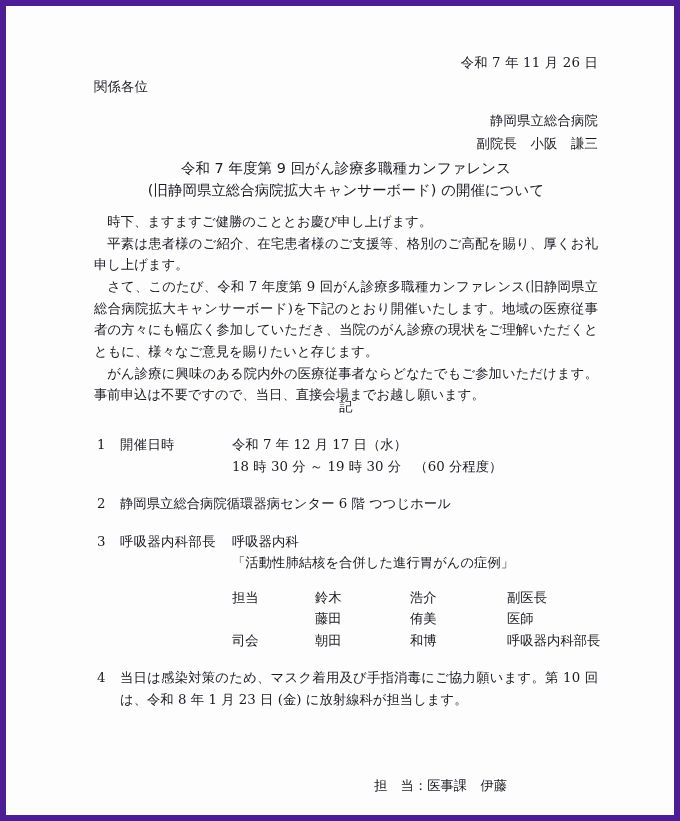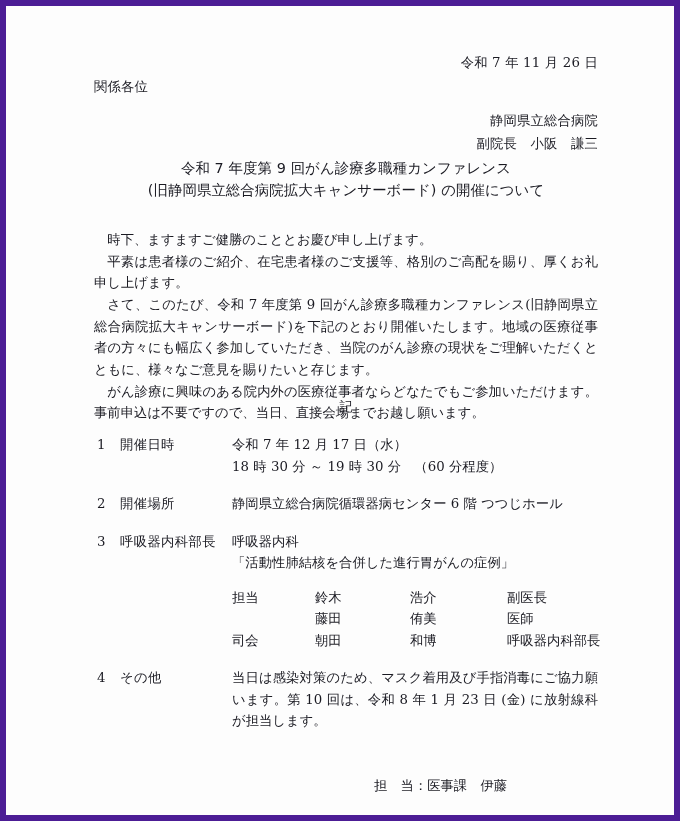--- a/index.html
+++ b/index.html
@@ -71,21 +71,21 @@
     text-align: center;
     font-family: "DejaVu Sans", "Liberation Sans", sans-serif;
     font-weight: normal;
     font-size: 14.4px;
     line-height: 1.52;
     letter-spacing: 0.1px;
   }
 
   .body {
     position: absolute;
-    top: 223px;
+    top: 205px;
     left: 0;
     width: 504px;
   }
   .body p {
     margin: 0;
     font-size: 13.3px;
     line-height: 1.63;
     text-align: justify;
     text-justify: inter-character;
     text-indent: 1em;
@@ -202,21 +202,20 @@
         <div class="item-no">1</div>
         <div class="item-label">開催日時</div>
         <div class="item-value">
           <div class="vline">令和 7 年 12 月 17 日（水）</div>
           <div class="vline">18 時 30 分 ～ 19 時 30 分　（60 分程度）</div>
         </div>
       </div>
 
       <div class="item">
         <div class="item-no">2</div>
-        <div class="item-label">開催場所</div>
         <div class="item-value">
           <div class="vline">静岡県立総合病院循環器病センター 6 階 つつじホール</div>
         </div>
       </div>
 
       <div class="item">
         <div class="item-no">3</div>
         <div class="item-label">呼吸器内科部長</div>
         <div class="item-value">
           <div class="vline">呼吸器内科</div>
@@ -239,21 +238,20 @@
               <span class="staff-sei">朝田</span>
               <span class="staff-mei">和博</span>
               <span class="staff-pos">呼吸器内科部長</span>
             </div>
           </div>
         </div>
       </div>
 
       <div class="item">
         <div class="item-no">4</div>
-        <div class="item-label">その他</div>
         <div class="item-value">
           <div class="wrapline">当日は感染対策のため、マスク着用及び手指消毒にご協力願います。第 10 回は、令和 8 年 1 月 23 日 (金) に放射線科が担当します。</div>
         </div>
       </div>
 
     </div>
 
     <div class="contact">
       <div class="contact-inner">
         <div>担　当：医事課　伊藤</div>

